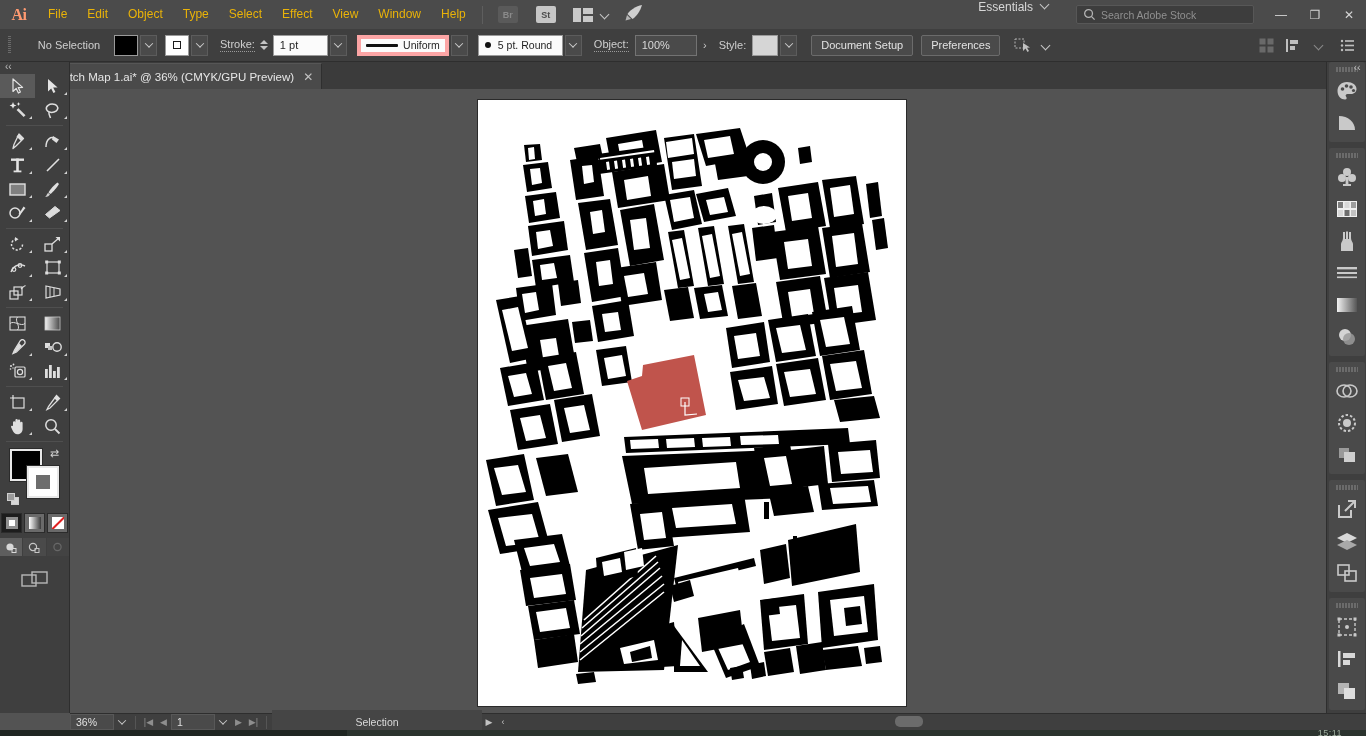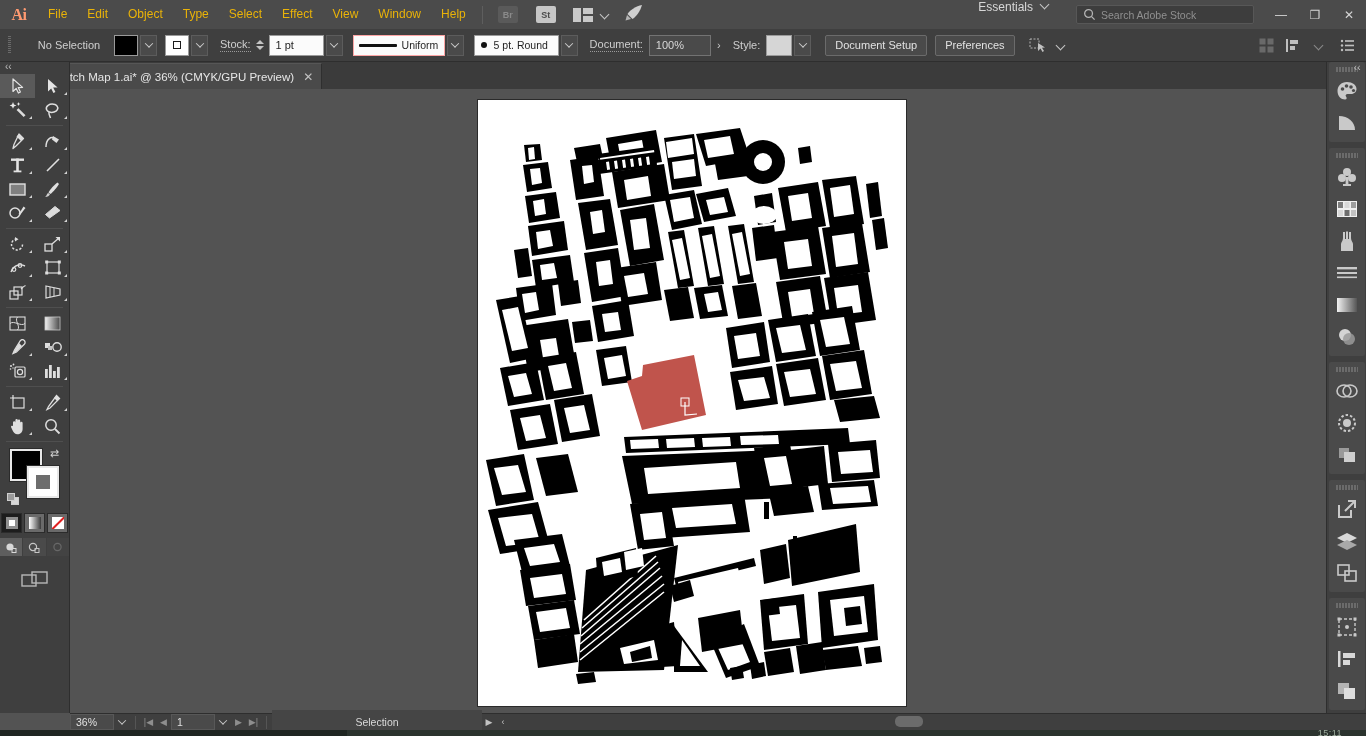--- a/index.html
+++ b/index.html
@@ -107,21 +107,21 @@
   .stepper i.up { border-bottom: 4px solid #c4c4c4; margin-bottom: 2px; }
   .stepper i.dn { border-top: 4px solid #c4c4c4; }
   .field {
     height: 21px; background: #fbfbfb; border: 1px solid #9a9a9a; color: #1f1f1f;
     font-size: 11px; display: flex; align-items: center; padding: 0 6px;
   }
   .field.dark {
     background: #4a4a4a; border: 1px solid #737373; color: #d8d8d8;
   }
   .profile-field {
-    width: 92px; height: 21px; background: #fbfbfb; border: 1px solid #fca5a5;
+    width: 92px; height: 21px; background: #fbfbfb; border: 4px solid #fca5a5;
     display: flex; align-items: center; padding: 0 5px; gap: 5px;
   }
   .profile-line { width: 38px; height: 3px; background: #111; border-radius: 1px; }
   .profile-field span { font-size: 10.5px; color: #1f1f1f; }
   .brush-field {
     width: 85px; height: 21px; background: #fbfbfb; border: 1px solid #9a9a9a;
     display: flex; align-items: center; padding: 0 6px; gap: 7px;
   }
   .brush-dot { width: 6px; height: 6px; border-radius: 50%; background: #111; }
   .brush-field span { font-size: 10.5px; color: #1f1f1f; }
@@ -412,21 +412,21 @@
 
     <div style="width:8px;"></div>
 
     <div class="swatch-stroke">
         <i></i>
       </div>
     <div class="dd-arrow"></div>
 
     <div style="width:12px;"></div>
 
-    <div class="cb-label dotted">Stock:</div>
+    <div class="cb-label dotted">Stroke:</div>
 
     <div class="stepper">
       <i class="up"></i>
         <i class="dn"></i>
     </div>
     <div class="field" style="width:55px;">1 pt</div>
     <div class="dd-arrow"></div>
 
     <div style="width:10px;"></div>
 
@@ -439,21 +439,21 @@
     <div style="width:10px;"></div>
 
     <div class="brush-field">
       <span class="brush-dot"></span>
       <span>5 pt. Round</span>
     </div>
     <div class="dd-arrow"></div>
 
     <div style="width:12px;"></div>
 
-    <div class="cb-label dotted">Document:</div>
+    <div class="cb-label dotted">Object:</div>
     <div style="width:6px;"></div>
     <div class="field dark" style="width:62px;">100%</div>
     <div class="opacity-arrow">›</div>
 
     <div style="width:6px;"></div>
 
     <div class="cb-label">Style:</div>
     <div style="width:6px;"></div>
     <div class="swatch-style"></div>
     <div class="dd-arrow"></div>

